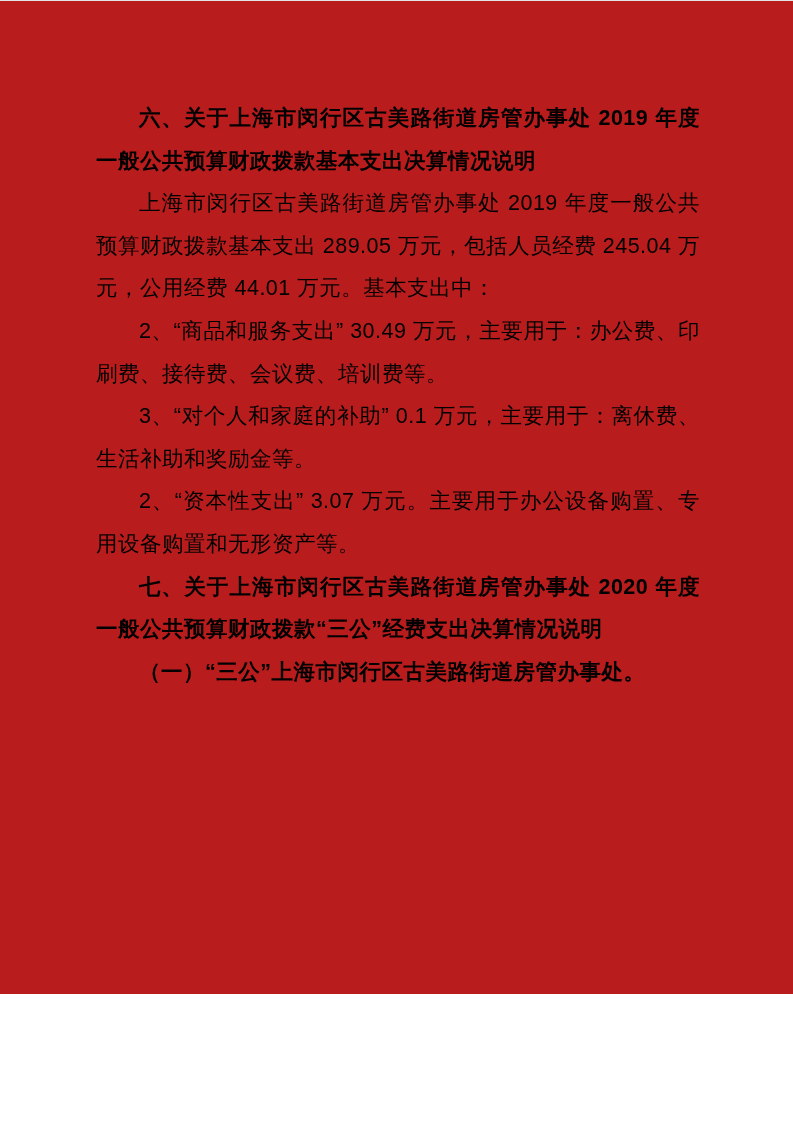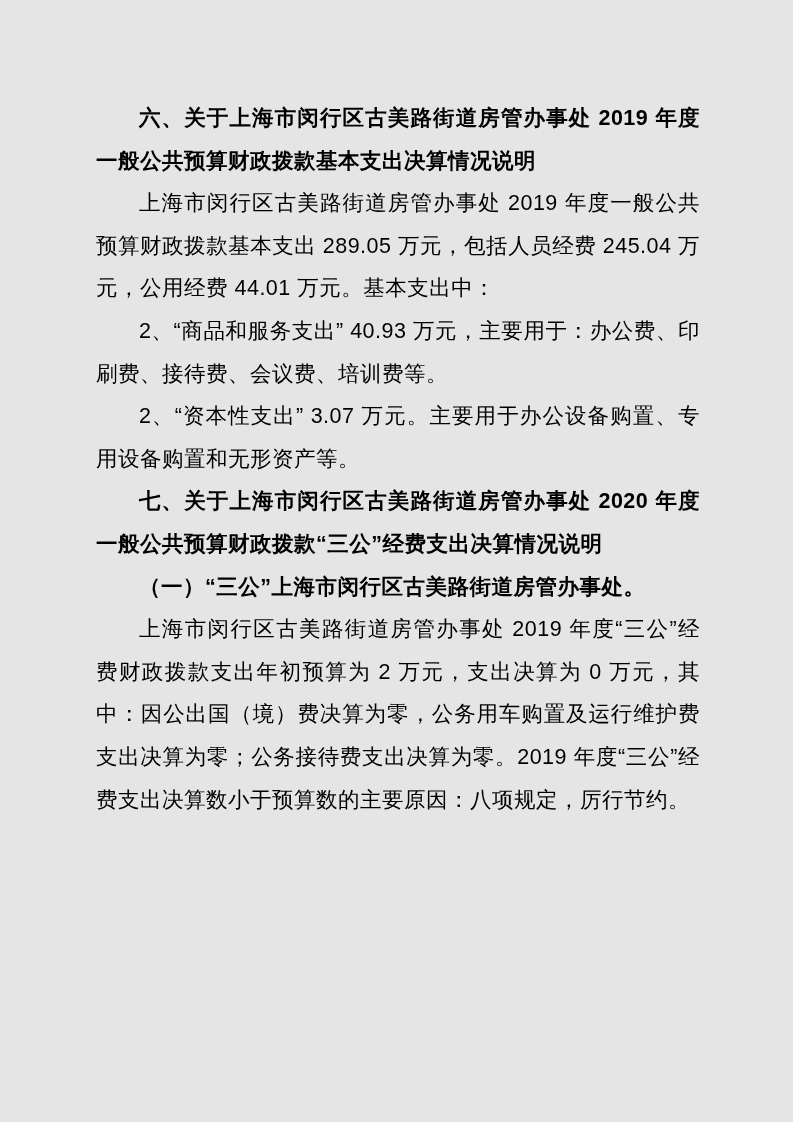--- a/index.html
+++ b/index.html
@@ -11,22 +11,22 @@
   body {
     width: 793px;
     height: 1122px;
     overflow: hidden;
     font-family: "Liberation Sans", "DejaVu Sans", sans-serif;
     color: #000000;
   }
 
   .page {
     width: 793px;
-    height: 1122px;
-    background: #e5e5e5;
+    height: 994px;
+    background: #b91c1c;
     border-top: 1px solid #e3e3e3;
     padding: 96px 93px 13px 96px;
   }
 
   .doc-block {
     font-size: 21.5px;
     line-height: 42.6px;
     text-align: justify;
     text-indent: 2em;
     letter-spacing: 0.5px;
@@ -41,24 +41,24 @@
 </head>
 <body>
 
 <div class="page">
 
   <p class="doc-block heading">六、关于上海市闵行区古美路街道房管办事处 2019 年度一般公共预算财政拨款基本支出决算情况说明</p>
 
   <p class="doc-block">上海市闵行区古美路街道房管办事处 2019 年度一般公共预算财政拨款基本支出 289.05 万元，包括人员经费 245.04 万元，公用经费 44.01 万元。基本支出中：</p>
 
 
-  <p class="doc-block">2、“商品和服务支出”  40.93 万元，主要用于：办公费、印刷费、接待费、会议费、培训费等。</p>
+  <p class="doc-block">2、“商品和服务支出”  30.49 万元，主要用于：办公费、印刷费、接待费、会议费、培训费等。</p>
 
+  <p class="doc-block">3、“对个人和家庭的补助” 0.1 万元，主要用于：离休费、生活补助和奖励金等。</p>
 
   <p class="doc-block">2、“资本性支出” 3.07 万元。主要用于办公设备购置、专用设备购置和无形资产等。</p>
 
   <p class="doc-block heading">七、关于上海市闵行区古美路街道房管办事处 2020 年度一般公共预算财政拨款“三公”经费支出决算情况说明</p>
 
   <p class="doc-block heading">（一）“三公”上海市闵行区古美路街道房管办事处。</p>
 
-  <p class="doc-block">上海市闵行区古美路街道房管办事处 2019 年度“三公”经费财政拨款支出年初预算为 2 万元，支出决算为 0 万元，其中：因公出国（境）费决算为零，公务用车购置及运行维护费支出决算为零；公务接待费支出决算为零。2019 年度“三公”经费支出决算数小于预算数的主要原因：八项规定，厉行节约。</p>
 
 </div>
 
 </body></html>

